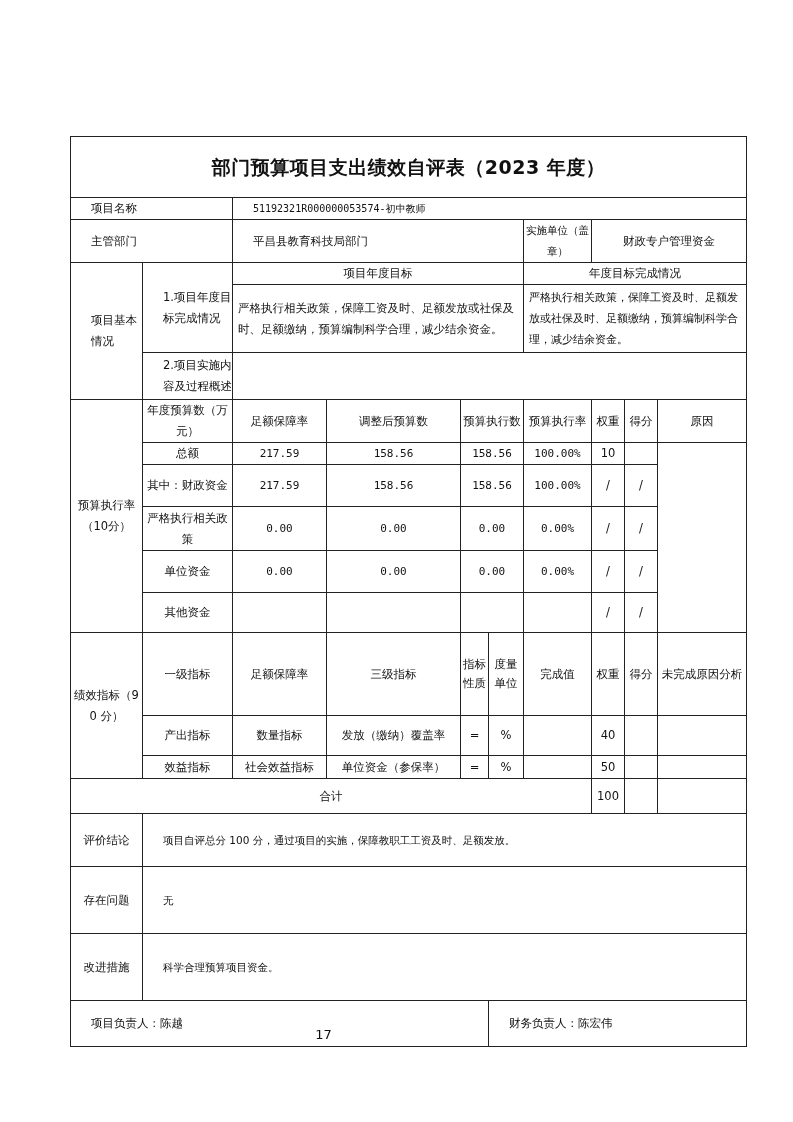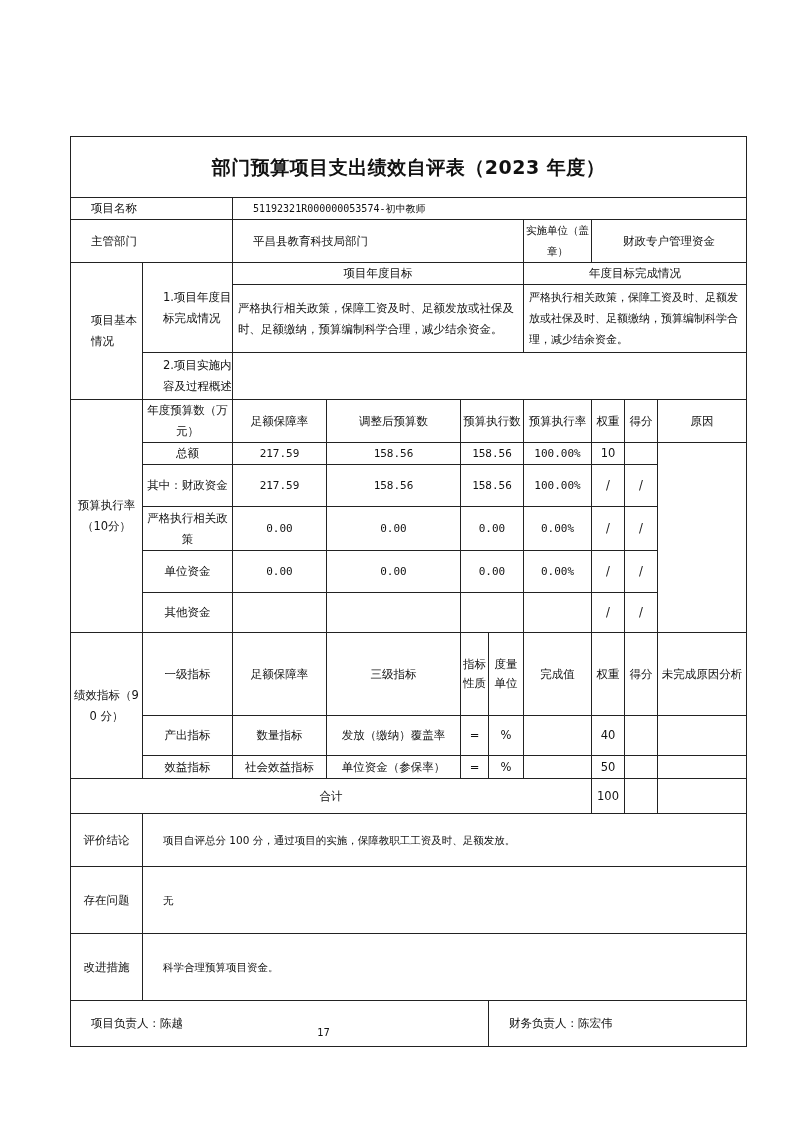--- a/index.html
+++ b/index.html
@@ -5,21 +5,21 @@
   html, body { margin: 0; padding: 0; background: #ffffff; }
   body { width: 793px; height: 1122px; position: relative; font-family: "DejaVu Sans", sans-serif; color: #111; overflow: hidden; }
   .sheet { position: absolute; left: 70px; top: 136px; width: 676px; }
   table { border-collapse: collapse; table-layout: fixed; width: 676px; }
   td { border: 1px solid #222; padding: 0; font-size: 11.5px; line-height: 21px; text-align: center; vertical-align: middle; overflow: hidden; word-break: break-all; }
   td.left { text-align: left; padding-left: 20px; }
   td.para { text-align: left; padding: 2px 5px; line-height: 21px; font-size: 11.5px; }
   td.title { font-size: 19px; font-weight: bold; height: 60px; letter-spacing: 0.5px; }
   td.small { font-size: 10.5px; }
   .vert { line-height: 19px; }
-  .page-num { position: absolute; top: 1027px; left: 0; width: 647px; text-align: center; font-size: 10px; color: #111; }
+  .page-num { position: absolute; top: 1027px; left: 0; width: 647px; text-align: center; font-size: 13px; color: #111; }
   .mono { font-family: "DejaVu Sans Mono", monospace; font-size: 11px; }
 </style>
 </head>
 <body>
 
 <div class="sheet">
 <table>
   <colgroup>
     <col style="width:72px">
         <col style="width:90px">

